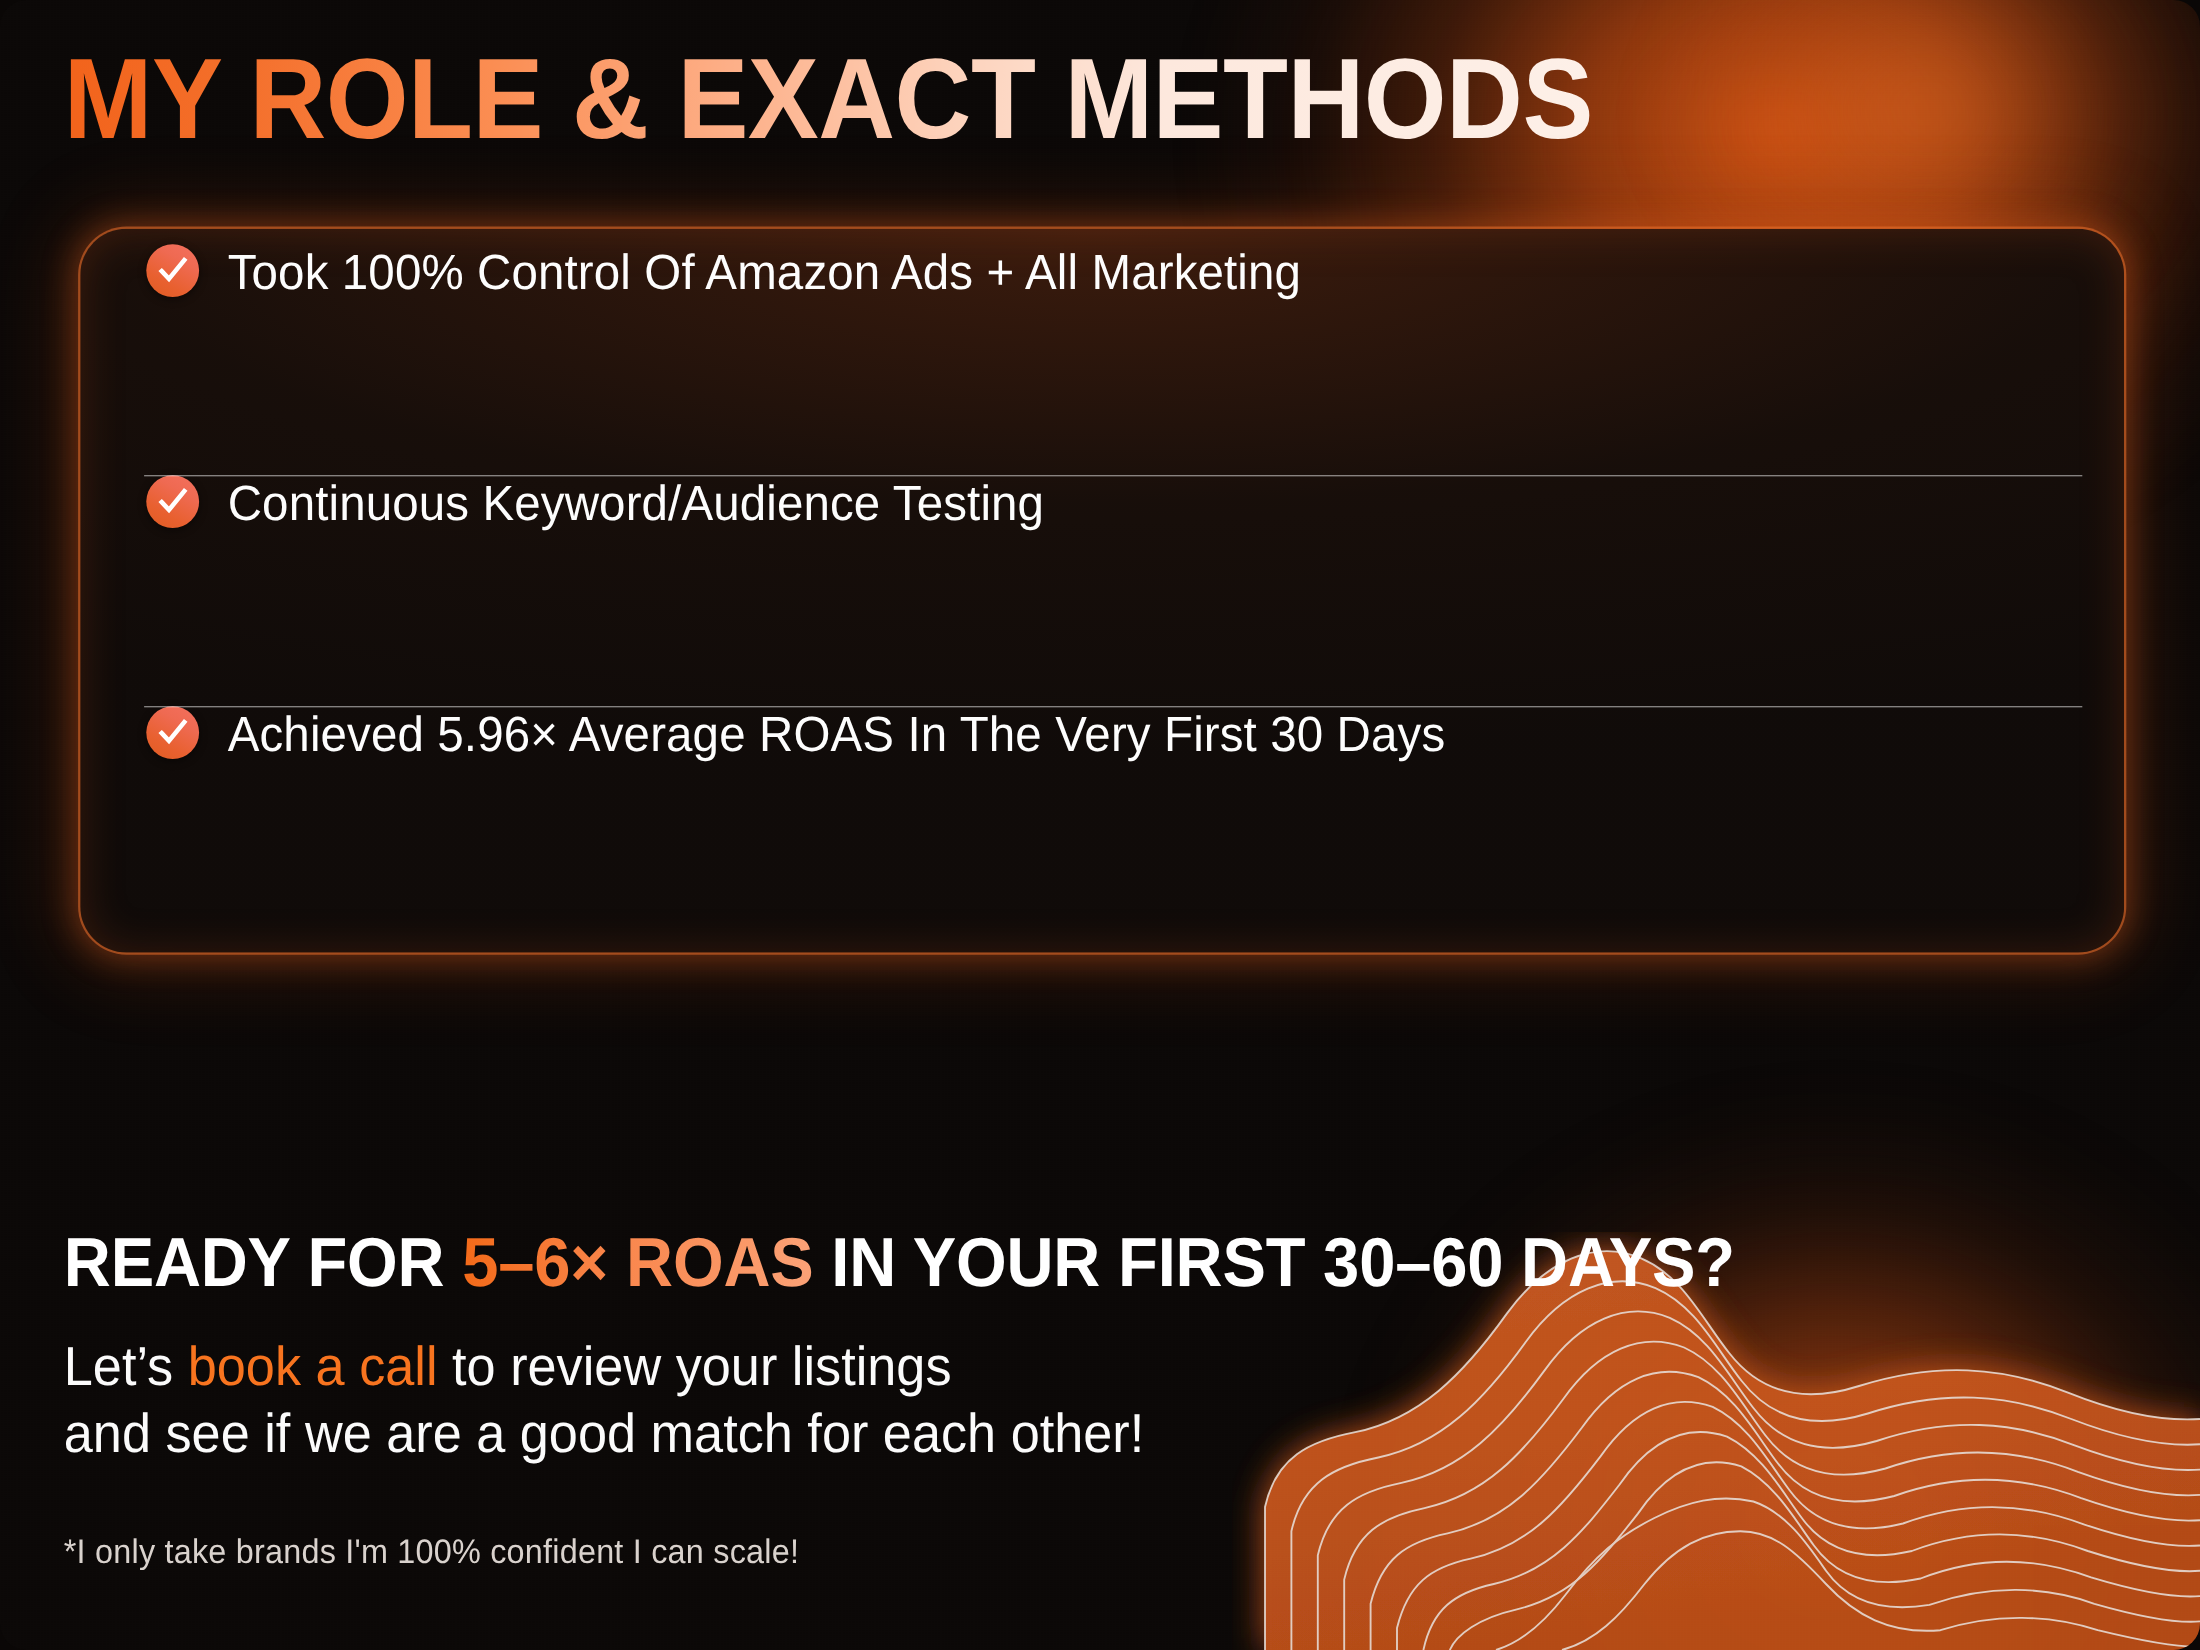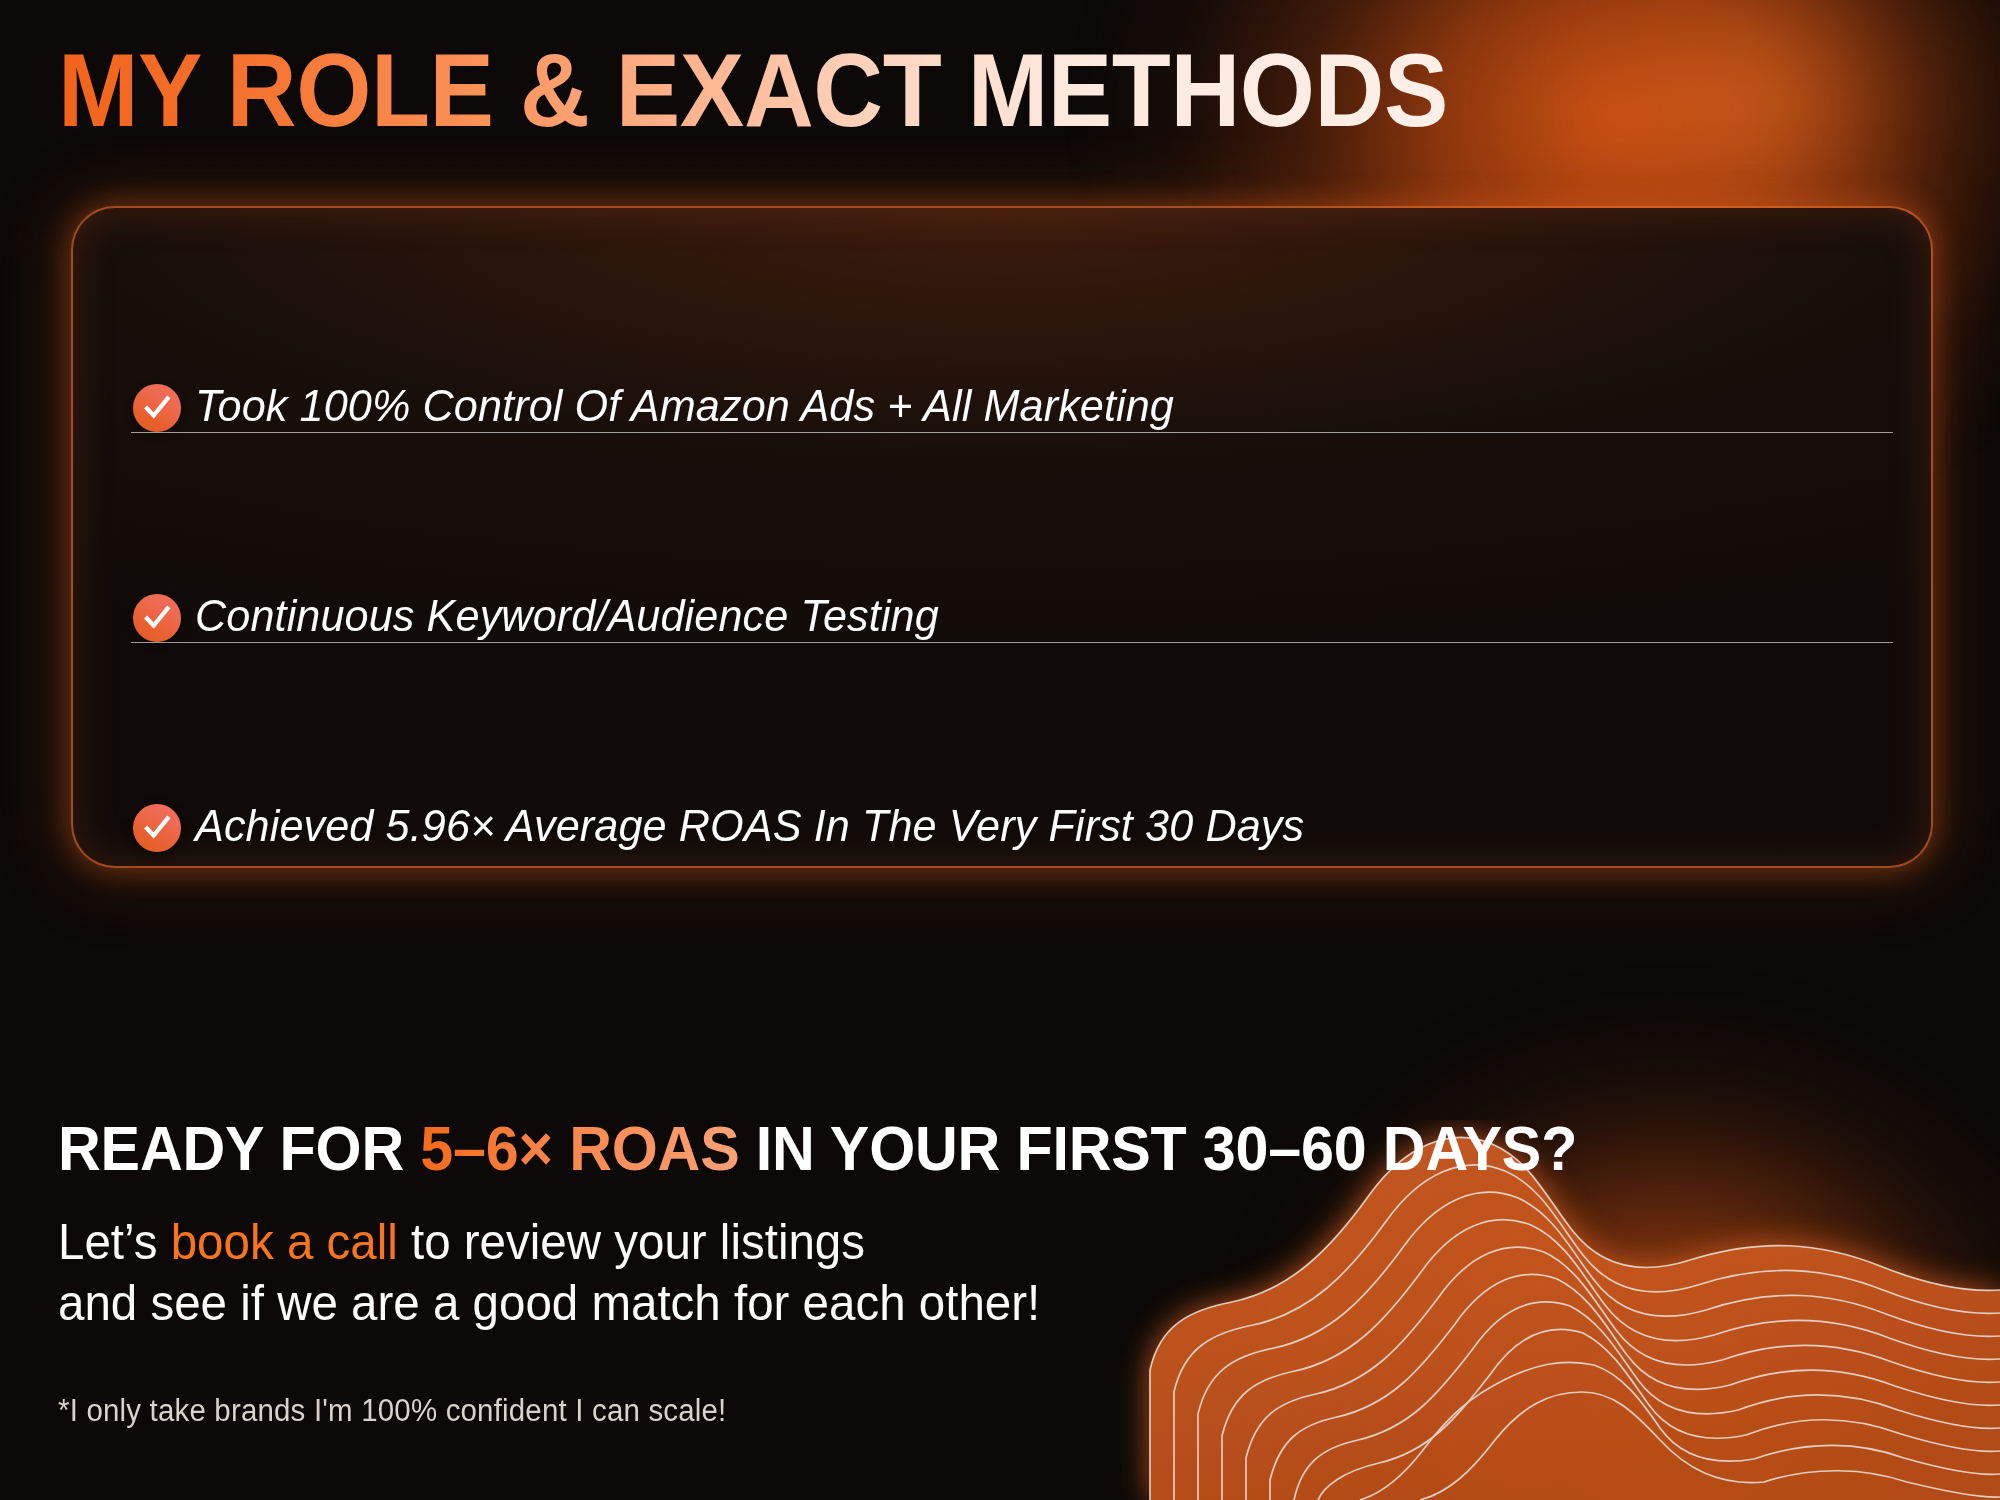--- a/index.html
+++ b/index.html
@@ -8,20 +8,21 @@
     background:#0a0706;
     overflow:hidden;
     font-family:"Liberation Sans", sans-serif;
   }
 
   #slide {
     position:relative;
     width:2000px; height:1500px;
     background:#0b0807;
     overflow:hidden;
+    border-radius:24px;
   }
 
   
   .glow-topright {
     position:absolute;
     right:-240px; top:-380px;
     width:1250px; height:1000px;
     background:radial-gradient(ellipse 50% 50% at 50% 50%,
         rgba(214,85,20,0.95) 0%,
         rgba(190,72,16,0.72) 28%,
@@ -115,25 +116,24 @@
   }
   .card-inner {
     position:absolute;
     left:34px; right:34px; top:14px; bottom:14px;
     display:flex;
     flex-direction:column;
   }
   .method-row {
     flex:1 1 0;
     display:flex;
-    align-items:flex-end;
-    gap:14px;
+    align-items:flex-start;
+    gap:26px;
     padding-left:26px;
     position:relative;
-    font-style:italic;
   }
   .method-row + .method-row::before {
     content:"";
     position:absolute;
     left:24px; right:4px; top:0;
     height:1px;
     background:rgba(255,255,255,0.60);
   }
   .check-icon {
     flex:0 0 auto;

